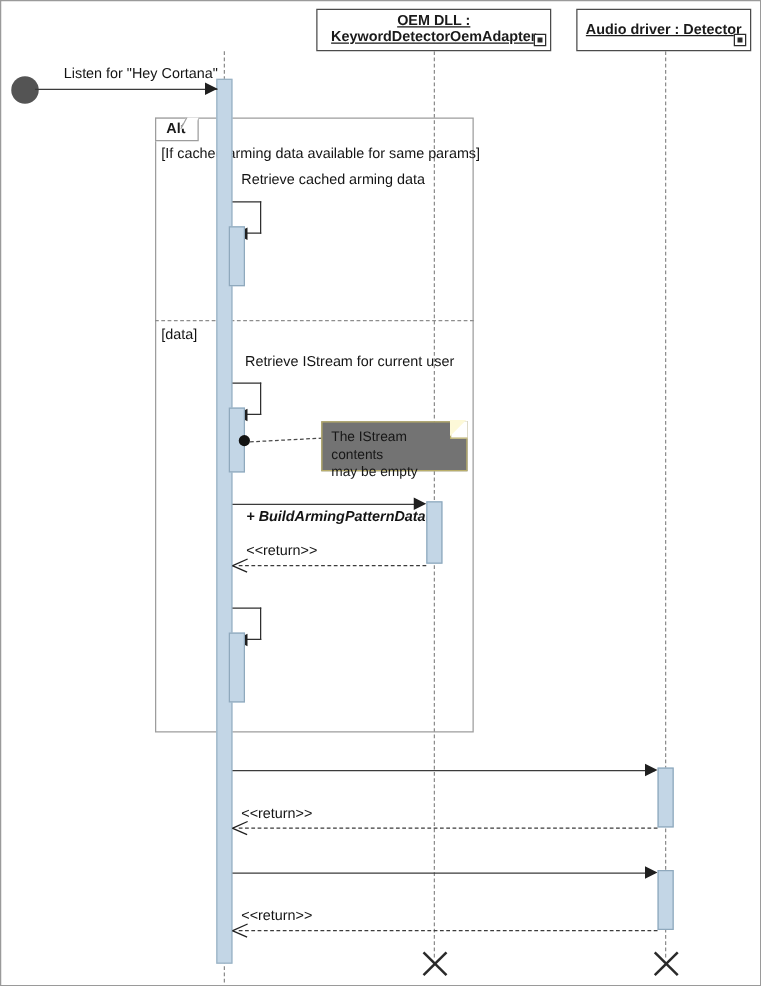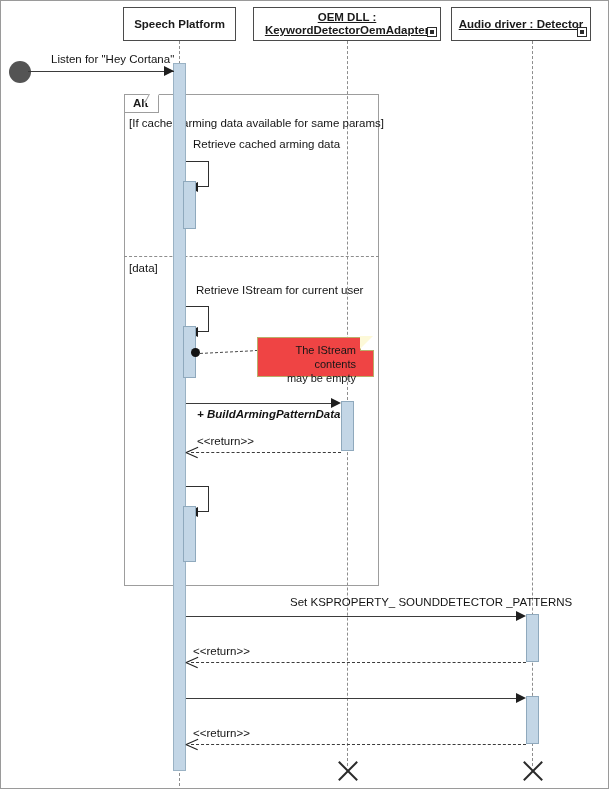--- a/index.html
+++ b/index.html
@@ -79,22 +79,22 @@
     content:"";position:absolute;right:-1px;top:-1px;width:9px;height:9px;
     background:#fff;border-left:1px solid #9d9d9d;
     transform:skewX(-28deg);transform-origin:top left;
   }
   .frame-divider{position:absolute;height:0;border-top:1.5px dashed #8d8d8d;}
   .guard{position:absolute;font-size:11.5px;line-height:13px;white-space:nowrap;color:#141414;}
 
   
   .note{
     position:absolute;box-sizing:border-box;
-    background:#ef4444;border:1px solid #b9ae6a;
-    font-size:11px;line-height:14px;padding:5px 17px;color:#161616;text-align:right;
+    background:#737373;border:1px solid #b9ae6a;
+    font-size:11px;line-height:14px;padding:5px 7px;color:#161616;
   }
   .note .fold{
     position:absolute;right:-1px;top:-1px;width:13px;height:13px;
     background:#fff;border-left:1px solid #b9ae6a;border-bottom:1px solid #b9ae6a;
     transform:rotate(0deg);
   }
   .note .fold::after{
     content:"";position:absolute;left:-1px;top:-1px;width:0;height:0;
     border-top:13px solid #fdf9d8;border-right:13px solid transparent;
   }
@@ -108,31 +108,28 @@
     border-left:2px solid #2a2a2a;
   }
   .xmark::before{transform:rotate(45deg);}
   .xmark::after{transform:rotate(-45deg);}
 </style>
 </head>
 <body>
 
 <div id="canvas">
 
-  <div class="head" style="left:122px;top:6px;width:113px;height:34px;">
-    <span class="ttl" style="text-decoration:none;">Speech Platform</span>
-  </div>
 
   <div class="head" style="left:252px;top:6px;width:188px;height:34px;flex-direction:column;justify-content:center;">
     <span class="ttl">OEM DLL :</span>
     <span class="ttl">KeywordDetectorOemAdapter</span>
     <span class="expander"></span>
   </div>
 
-  <div class="head" style="left:450px;top:6px;width:140px;height:34px;">
+  <div class="head" style="left:460px;top:6px;width:140px;height:34px;">
     <span class="ttl">Audio driver : Detector</span>
     <span class="expander"></span>
   </div>
 
   <div class="lifeline" style="left:178px;top:40px;height:745px;"></div>
   <div class="lifeline" style="left:346px;top:40px;height:725px;"></div>
   <div class="lifeline" style="left:531px;top:40px;height:725px;"></div>
 
   <div class="frame" style="left:123px;top:93px;width:255px;height:492px;"></div>
   <div class="frame-tab" style="left:123px;top:93px;">
@@ -174,21 +171,20 @@
   <div class="act" style="left:340px;top:400px;width:13px;height:50px;"></div>
 
   <div class="msgline dash" style="left:190px;top:451px;width:150px;"></div>
   <div class="arrowopen" style="left:185px;top:445px;"></div>
   <div class="msglabel" style="left:196px;top:434px;">&lt;&lt;return&gt;&gt;</div>
 
   <div class="selfcall" style="left:185px;top:485px;width:23px;height:26px;"></div>
   <div class="arrowfill left" style="left:187px;top:506px;"></div>
   <div class="act" style="left:182px;top:505px;width:13px;height:56px;"></div>
 
-  <div class="msglabel" style="left:289px;top:595px;">Set KSPROPERTY_ SOUNDDETECTOR _PATTERNS</div>
   <div class="msgline" style="left:185px;top:615px;width:338px;"></div>
   <div class="arrowfill" style="left:515px;top:610px;"></div>
   <div class="act" style="left:525px;top:613px;width:13px;height:48px;"></div>
 
   <div class="msglabel" style="left:192px;top:644px;">&lt;&lt;return&gt;&gt;</div>
   <div class="msgline dash" style="left:190px;top:661px;width:335px;"></div>
   <div class="arrowopen" style="left:185px;top:655px;"></div>
 
   <div class="msgline" style="left:185px;top:697px;width:338px;"></div>
   <div class="arrowfill" style="left:515px;top:692px;"></div>

